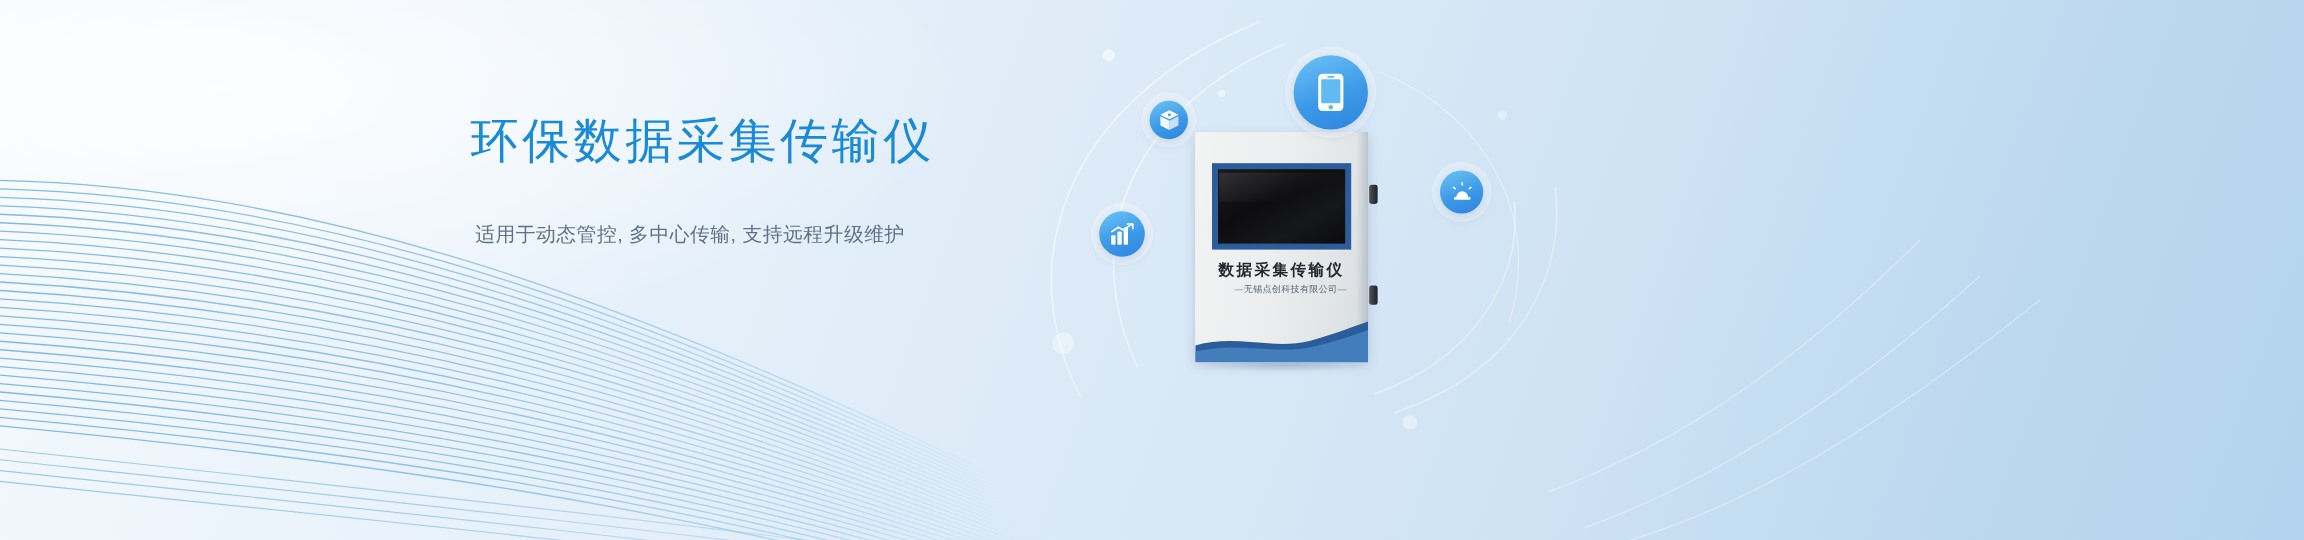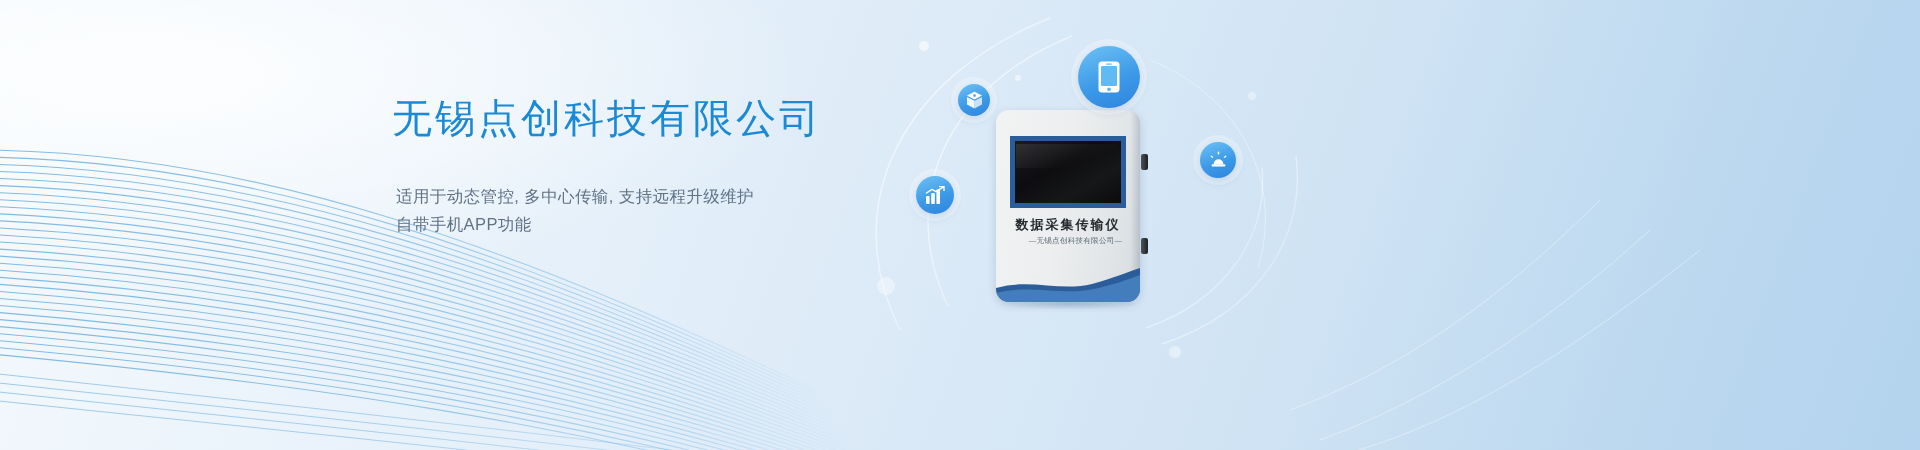--- a/index.html
+++ b/index.html
@@ -31,21 +31,20 @@
   .device-wrap{position:absolute;left:996px;top:110px;width:148px;height:200px;}
   .device-shadow{
     position:absolute;left:4px;top:188px;width:140px;height:12px;
     background:radial-gradient(ellipse at 50% 50%,rgba(60,100,140,.22),rgba(60,100,140,0) 70%);
   }
   .device-body{
     position:absolute;left:0;top:0;width:144px;height:192px;
     background:linear-gradient(100deg,#f2f3f3 0%,#eceeef 45%,#e2e5e7 78%,#d7dbdd 100%);
     box-shadow:0 3px 9px rgba(40,70,110,.20);
     overflow:hidden;
-    border-radius:13px;
   }
   .device-body:before{
     content:"";position:absolute;right:0;top:0;width:10px;height:100%;
     background:linear-gradient(90deg,rgba(150,165,178,.0),rgba(120,140,158,.35));
   }
   .screen-frame{
     position:absolute;left:14px;top:26px;width:116px;height:72px;
     background:#2b5d9b;padding:5px;box-sizing:border-box;
   }
   .screen{
@@ -168,24 +167,23 @@
 
       <circle cx="924" cy="46" r="5" fill="#ffffff" fill-opacity="0.55"></circle>
       <circle cx="886" cy="286" r="9" fill="#ffffff" fill-opacity="0.38"></circle>
       <circle cx="1175" cy="352" r="6" fill="#ffffff" fill-opacity="0.40"></circle>
       <circle cx="1018" cy="78" r="3" fill="#ffffff" fill-opacity="0.50"></circle>
       <circle cx="1252" cy="96" r="4" fill="#ffffff" fill-opacity="0.35"></circle>
     </svg>
   </div>
 
   <div class="text-block">
-    <h1 class="hero-title">无锡点创科技有限公司</h1>
+    <h1 class="hero-title">环保数据采集传输仪</h1>
     <div class="hero-sub">
       <div class="sub-line">适用于动态管控, 多中心传输, 支持远程升级维护</div>
-      <div class="sub-line">自带手机APP功能</div>
     </div>
   </div>
 
   <div class="device-wrap">
     <div class="device-shadow"></div>
     <div class="device-body">
       <div class="screen-frame">
         <div class="screen"></div>
       </div>
       <div class="screen-glare"></div>

